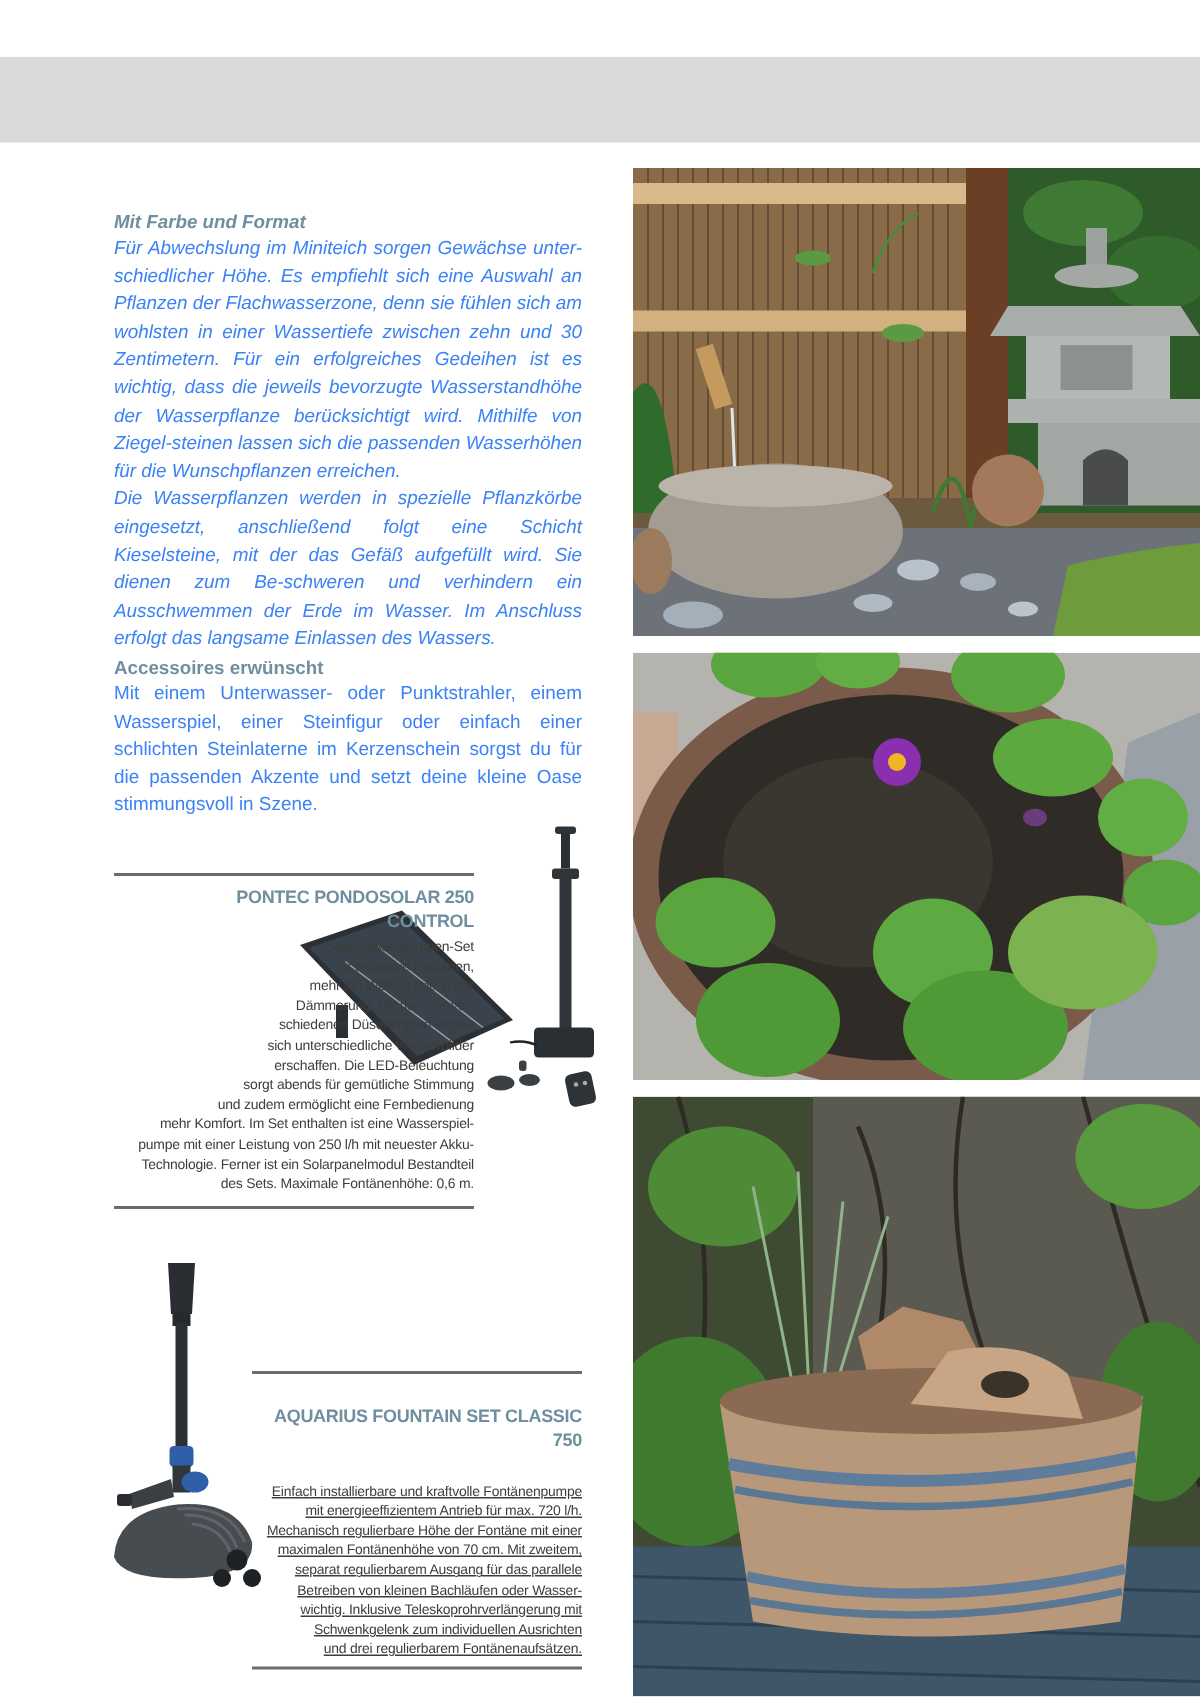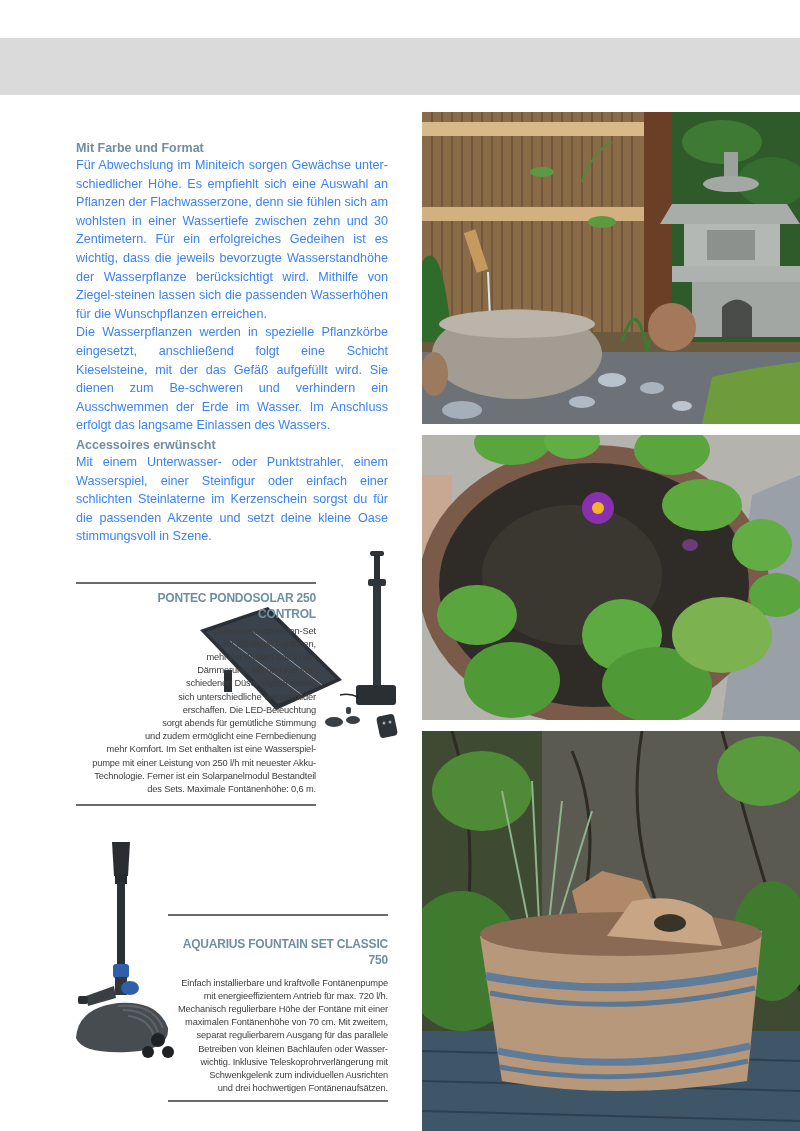--- a/index.html
+++ b/index.html
@@ -6,36 +6,36 @@
   html, body { width: 800px; height: 1131px; background: #ffffff; overflow: hidden; }
   body { position: relative; font-family: "Liberation Sans", sans-serif; color: #3a3a3a; }
 
   .top-band { position: absolute; left: 0; top: 38px; width: 800px; height: 57px; background: #dadada; }
 
   .col-left { position: absolute; left: 76px; width: 312px; }
   .h-sec { color: #6f8fa0; font-weight: bold; font-size: 12.5px; line-height: 16px; }
   .body-text { font-size: 12.6px; line-height: 18.6px; color: #3b82f6; text-align: justify; hyphens: manual; }
   .body-text p { margin: 0; }
 
-  #sec1 { top: 140px; }
+  #sec1 { top: 140px; font-style: italic; }
   #sec2 { top: 437px; }
 
   .product { position: absolute; text-align: right; }
   .rule { height: 1.5px; background: #6b6b6b; }
   .prod-title { font-family: "Liberation Sans", sans-serif; font-weight: bold; color: #6f8fa0; font-size: 12px; line-height: 16px; letter-spacing: -0.2px; }
   .prod-text { font-size: 9.3px; line-height: 13.2px; color: #3d3d3d; letter-spacing: -0.15px; }
 
   #prod1 { left: 76px; top: 582px; width: 240px; }
   #prod1 .prod-title { margin-top: 6px; }
   #prod1 .prod-text { margin-top: 3px; }
   #prod1 .rule.bottom { position: absolute; top: 222px; left: 0; width: 240px; }
 
   #prod2 { left: 168px; top: 914px; width: 220px; }
   #prod2 .prod-title { margin-top: 20px; }
-  #prod2 .prod-text { margin-top: 9px; }
+  #prod2 .prod-text { margin-top: 20px; text-decoration: underline; }
   #prod2 .rule.bottom { margin-top: 5px; width: 220px; }
 
   .photo { position: absolute; left: 422px; width: 378px; overflow: hidden; }
   #photo1 { top: 112px; height: 312px; }
   #photo2 { top: 435px; height: 285px; }
   #photo3 { top: 731px; height: 400px; }
   .photo svg { display: block; width: 100%; height: 100%; }
 
   .prod-img { position: absolute; }
   #solar-img { left: 190px; top: 545px; width: 210px; height: 195px; }
@@ -145,21 +145,21 @@
   <div class="prod-title">AQUARIUS FOUNTAIN SET CLASSIC 750</div>
   <div class="prod-text">
     <div>Einfach installierbare und kraftvolle Fontänenpumpe</div>
     <div>mit energieeffizientem Antrieb für max. 720 l/h.</div>
     <div>Mechanisch regulierbare Höhe der Fontäne mit einer</div>
     <div>maximalen Fontänenhöhe von 70 cm. Mit zweitem,</div>
     <div>separat regulierbarem Ausgang für das parallele</div>
     <div style="padding-left:3px">Betreiben von kleinen Bachläufen oder Wasser-</div>
     <div style="padding-left:14px">wichtig. Inklusive Teleskoprohrverlängerung mit</div>
     <div style="padding-left:20px">Schwenkgelenk zum individuellen Ausrichten</div>
-    <div style="padding-left:20px">und drei hochwertigen Fontänenaufsätzen.</div>
+    <div style="padding-left:20px">und drei regulierbarem Fontänenaufsätzen.</div>
   </div>
   <div class="rule bottom"></div>
 </div>
 
 <div class="photo" id="photo1">
   <svg viewBox="0 0 378 312" preserveAspectRatio="none">
     <rect width="378" height="312" fill="#6b5a3e"></rect>
 
     <rect x="0" y="0" width="222" height="220" fill="#8a6b48"></rect>
     <g stroke="#5a4530" stroke-width="1">

